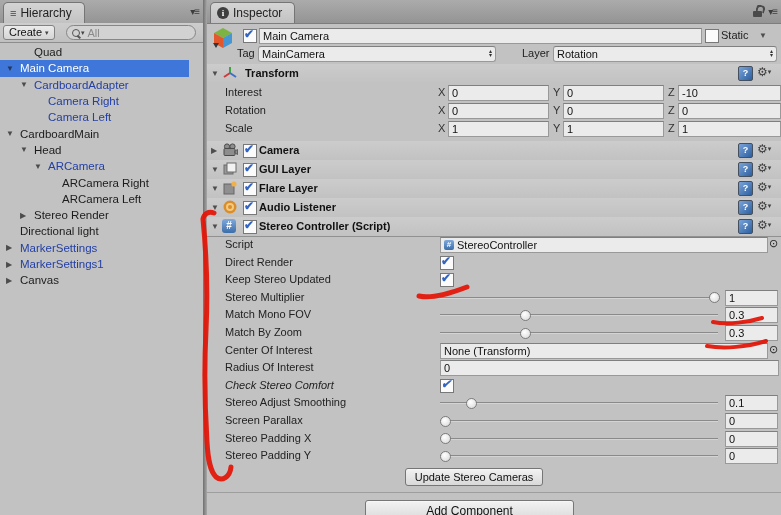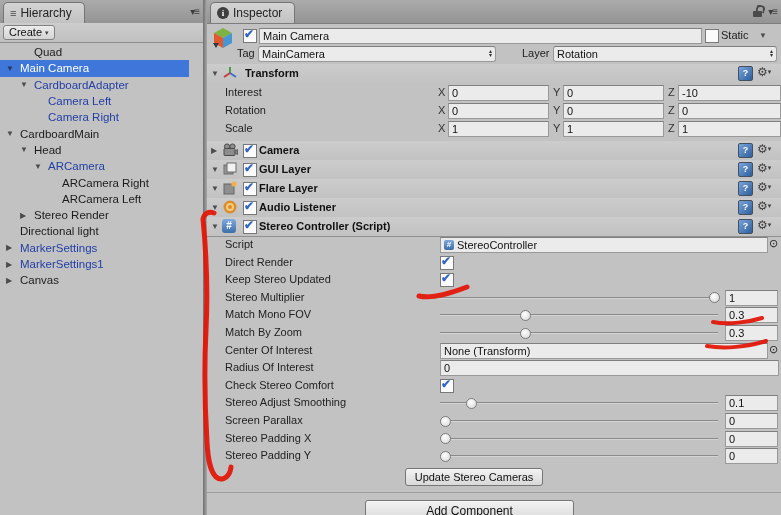--- a/index.html
+++ b/index.html
@@ -88,41 +88,46 @@
         <span class="hier-icon">≡</span>
         <span>Hierarchy</span>
       </div>
       <span class="panel-menu" style="right:4px">▾≡</span>
     </div>
     <div class="toolbar">
       <div class="create-btn">
         <span>Create</span>
         <span class="mini-arrow">▾</span>
       </div>
+      <div class="searchbox">
+        <span class="mag"></span>
+        <span class="mini-arrow">▾</span>
+        <span class="search-text">All</span>
+      </div>
     </div>
     <div class="tree" id="tree">
         <div class="h-row" style="padding-left: 20px;">
           <span class="h-arrow"></span>
           <span class="h-label">Quad</span>
         </div>
         <div class="h-row selected" style="padding-left: 6px;">
           <span class="h-arrow">▼</span>
           <span class="h-label prefab">Main Camera</span>
         </div>
         <div class="h-row" style="padding-left: 20px;">
           <span class="h-arrow">▼</span>
           <span class="h-label prefab">CardboardAdapter</span>
         </div>
         <div class="h-row" style="padding-left: 34px;">
           <span class="h-arrow"></span>
+          <span class="h-label prefab">Camera Right</span>
+        </div>
+        <div class="h-row" style="padding-left: 34px;">
+          <span class="h-arrow"></span>
           <span class="h-label prefab">Camera Left</span>
-        </div>
-        <div class="h-row" style="padding-left: 34px;">
-          <span class="h-arrow"></span>
-          <span class="h-label prefab">Camera Right</span>
         </div>
         <div class="h-row" style="padding-left: 6px;">
           <span class="h-arrow">▼</span>
           <span class="h-label">CardboardMain</span>
         </div>
         <div class="h-row" style="padding-left: 20px;">
           <span class="h-arrow">▼</span>
           <span class="h-label">Head</span>
         </div>
         <div class="h-row" style="padding-left: 34px;">
@@ -343,21 +348,21 @@
           </div>
           <div class="s-row" style="top: 105.6px;">
             <span class="lbl" style="left: 18px; top: 2px;">Center Of Interest</span>
             <div class="field" style="left: 233px; top: 1px; width: 320px;">None (Transform)</div>
             <span class="picker">⊙</span>
           </div>
           <div class="s-row" style="top: 123.2px;">
             <span class="lbl" style="left: 18px; top: 2px;">Radius Of Interest</span>
             <div class="field" style="left: 233px; top: 1px; width: 331px;">0</div>
           </div>
-          <div class="s-row" style="top: 140.8px;">
+          <div class="s-row" style="top: 140.8px; font-style: italic;">
             <span class="lbl" style="left: 18px; top: 2px;">Check Stereo Comfort</span>
             <div class="cb checked" style="left: 233px; top: 2px;"></div>
           </div>
           <div class="s-row" style="top: 158.4px;">
             <span class="lbl" style="left: 18px; top: 2px;">Stereo Adjust Smoothing</span>
             <div class="track" style="left: 233px; width: 278px;"></div>
             <div class="knob" style="left: 259.4px;"></div>
             <div class="field" style="left: 518px; top: 1px; width: 45px;">0.1</div>
           </div>
           <div class="s-row" style="top: 176px;">

